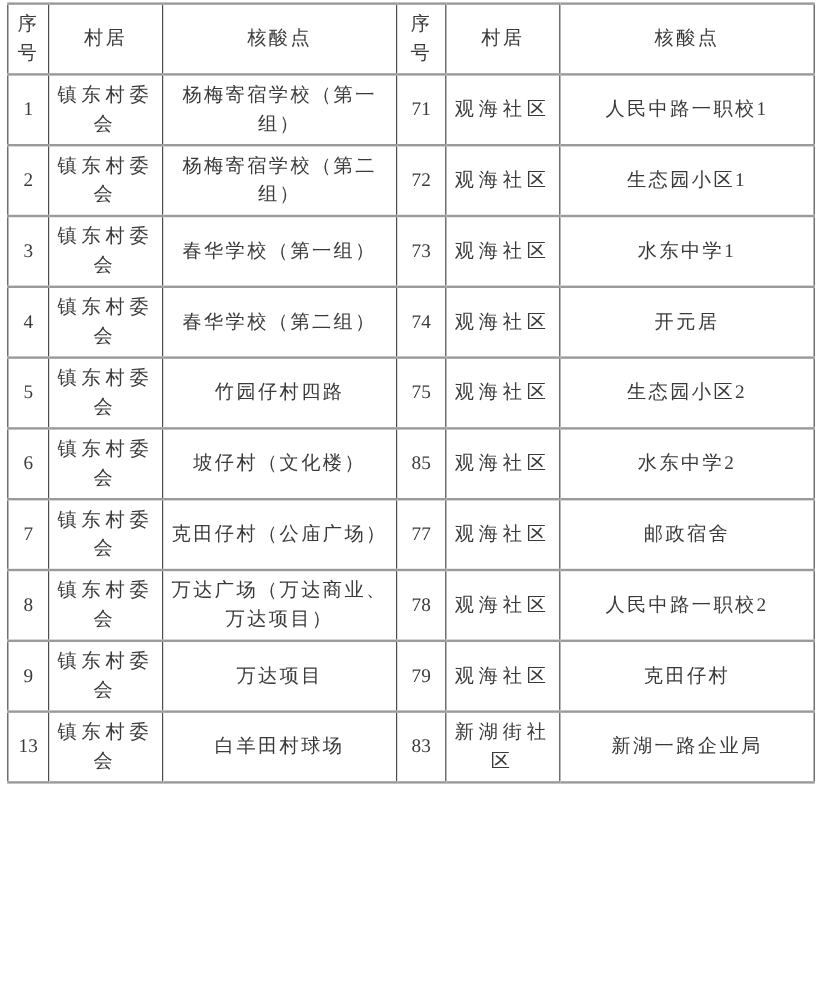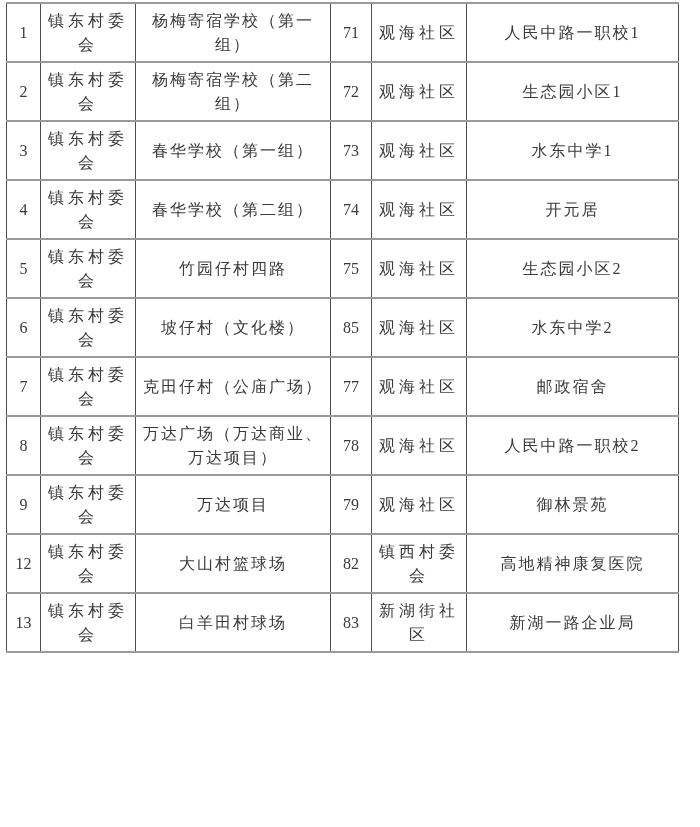--- a/index.html
+++ b/index.html
@@ -65,20 +65,28 @@
   <table class="sheet">
     <colgroup>
       <col style="width:34px">
       <col style="width:95px">
       <col style="width:195px">
       <col style="width:41px">
       <col style="width:95px">
       <col style="width:212px">
     </colgroup>
     <tbody>
+      <tr class="header-row">
+        <th>序号</th>
+        <th>村居</th>
+        <th>核酸点</th>
+        <th>序号</th>
+        <th>村居</th>
+        <th>核酸点</th>
+      </tr>
     </tbody>
     <tbody class="rows">
         <tr>
           <td class="c-no">1</td>
           <td class="c-village">镇东村委会</td>
           <td class="c-site">杨梅寄宿学校（第一组）</td>
           <td class="c-no">71</td>
           <td class="c-village">观海社区</td>
           <td class="c-site">人民中路一职校1</td>
         </tr>
@@ -137,29 +145,21 @@
           <td class="c-no">78</td>
           <td class="c-village">观海社区</td>
           <td class="c-site">人民中路一职校2</td>
         </tr>
         <tr>
           <td class="c-no">9</td>
           <td class="c-village">镇东村委会</td>
           <td class="c-site">万达项目</td>
           <td class="c-no">79</td>
           <td class="c-village">观海社区</td>
-          <td class="c-site">御林景苑</td>
-        </tr>
-        <tr>
-          <td class="c-no">12</td>
-          <td class="c-village">镇东村委会</td>
-          <td class="c-site">大山村篮球场</td>
-          <td class="c-no">82</td>
-          <td class="c-village">镇西村委会</td>
-          <td class="c-site">高地精神康复医院</td>
+          <td class="c-site">克田仔村</td>
         </tr>
         <tr>
           <td class="c-no">13</td>
           <td class="c-village">镇东村委会</td>
           <td class="c-site">白羊田村球场</td>
           <td class="c-no">83</td>
           <td class="c-village">新湖街社区</td>
           <td class="c-site">新湖一路企业局</td>
         </tr>
       </tbody>

